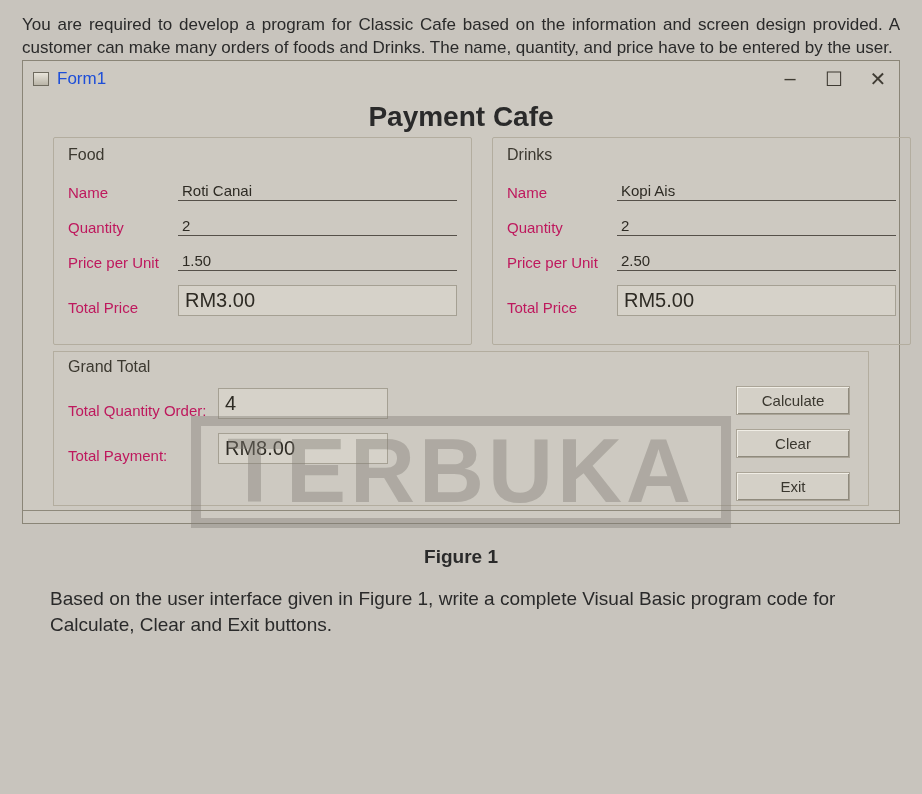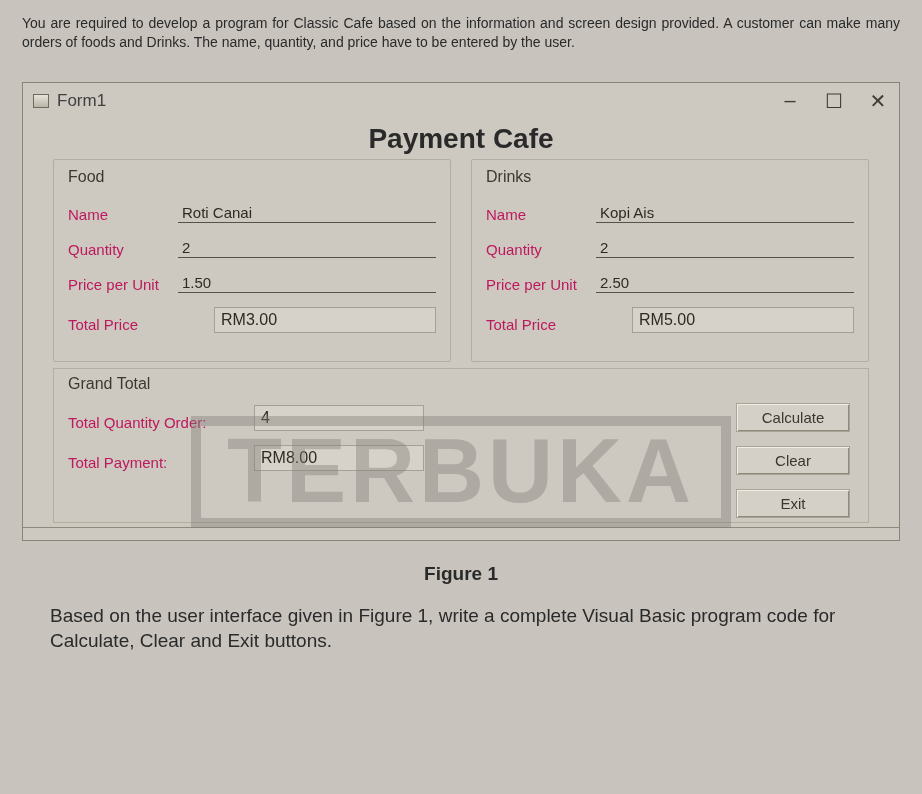--- a/index.html
+++ b/index.html
@@ -11,45 +11,44 @@
     background: #c8c4bd;
     font-family: Arial, sans-serif;
     color: #2a2a2a;
     position: relative;
     overflow: hidden;
   }
   .page {
     padding: 14px 22px 18px 22px;
   }
   .instruction {
-    font-size: 14px;
+    font-size: 17px;
     line-height: 1.35;
     text-align: justify;
-    margin-bottom: 30px;
   }
   .window {
     border: 1px solid #8a8577;
     background: #cdc9c1;
     position: relative;
     padding-bottom: 12px;
   }
   .titlebar {
     display: flex;
     align-items: center;
     padding: 6px 10px 4px 10px;
   }
   .titlebar .winicon {
     width: 16px; height: 14px;
     border: 1px solid #6e6a5e;
     background: linear-gradient(#e8e4da,#b9b4a7);
     margin-right: 8px;
   }
   .titlebar .title {
     font-size: 17px;
-    color: #404040;
+    color: #1d4ed8;
   }
   .winctrls {
     margin-left: auto;
     display: flex;
     gap: 22px;
     font-size: 20px;
     color: #3f3b33;
   }
   .winctrls span {
     width: 22px; text-align: center; display: inline-block;
@@ -98,25 +97,24 @@
     background: transparent;
     font-size: 15px;
     color: #2e2b24;
     padding: 2px 4px 1px 4px;
     outline: none;
   }
   .boxed {
     flex: 1;
     border: 1.5px solid #a5a093;
     background: #d6d2c9;
-    font-size: 16px;
+    font-size: 20px;
     color: #2e2b24;
     padding: 3px 6px;
     outline: none;
-    margin-left: 36px;
   }
   .grand {
     margin: 6px 30px 0 30px;
     border: 1px solid #b3ad9f;
     padding: 8px 14px 4px 14px;
   }
   .grand .group-title { margin-bottom: 4px; }
   .grand-rows { display: flex; }
   .grand-left { flex: 1; }
   .grand .row { margin: 6px 0 14px 0; }

